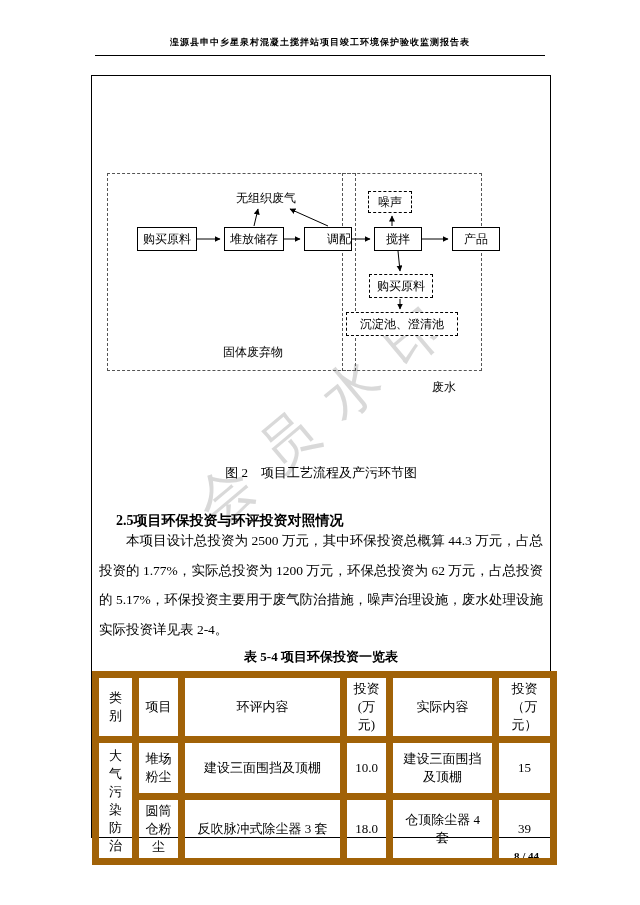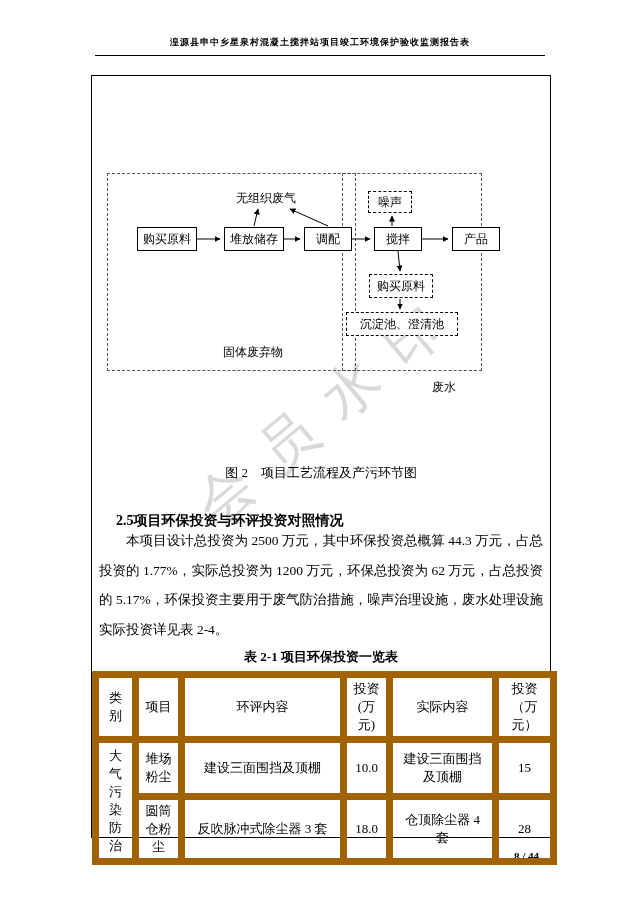--- a/index.html
+++ b/index.html
@@ -113,38 +113,38 @@
         <line x1="306" y1="175" x2="308" y2="195" stroke="#000" stroke-width="1" marker-end="url(#arr)"></line>
         <line x1="308" y1="223" x2="308" y2="233" stroke="#000" stroke-width="1" marker-end="url(#arr)"></line>
       </svg>
 
       <div class="flabel" style="left:134px; top:114px; width:80px;">无组织废气</div>
 
       <div class="fbox dashed" style="left:276px; top:115px; width:44px; height:22px; line-height:20px;">噪声</div>
 
       <div class="fbox" style="left:45px; top:151px; width:60px;">购买原料</div>
       <div class="fbox" style="left:132px; top:151px; width:60px;">堆放储存</div>
-      <div class="fbox" style="left:212px; top:151px; width:48px;">调配</div>
+      <div class="fbox" style="left:212px; top:151px; width:48px;text-align:right;">调配</div>
       <div class="fbox" style="left:282px; top:151px; width:48px;">搅拌</div>
       <div class="fbox" style="left:360px; top:151px; width:48px;">产品</div>
 
       <div class="fbox dashed" style="left:277px; top:198px; width:64px;">购买原料</div>
       <div class="fbox dashed" style="left:254px; top:236px; width:112px;">沉淀池、澄清池</div>
 
       <div class="flabel" style="left:116px; top:268px; width:90px;">固体废弃物</div>
       <div class="flabel" style="left:332px; top:270px; width:40px;margin-top:33px;">废水</div>
     </div>
 
     <div class="caption">图 2　项目工艺流程及产污环节图</div>
 
     <h2 class="heading">2.5项目环保投资与环评投资对照情况</h2>
 
     <p class="para">本项目设计总投资为 2500 万元，其中环保投资总概算 44.3 万元，占总投资的 1.77%，实际总投资为 1200 万元，环保总投资为 62 万元，占总投资的 5.17%，环保投资主要用于废气防治措施，噪声治理设施，废水处理设施实际投资详见表 2-4。</p>
 
-    <div class="table-title">表 2-1 项目环保投资一览表</div>
+    <div class="table-title">表 5-4 项目环保投资一览表</div>
 
     <table class="inv">
       <colgroup>
         <col style="width:40px">
           <col style="width:46px">
           <col style="width:162px">
         <col style="width:46px">
           <col style="width:106px">
           <col style="width:58px">
       </colgroup>
@@ -163,21 +163,21 @@
           <td>建设三面围挡及顶棚</td>
           <td>10.0</td>
           <td>建设三面围挡及顶棚</td>
           <td>15</td>
         </tr>
         <tr class="r2">
           <td>圆筒仓粉尘</td>
           <td>反吹脉冲式除尘器 3 套</td>
           <td>18.0</td>
           <td>仓顶除尘器 4 套</td>
-          <td>28</td>
+          <td>39</td>
         </tr>
       </tbody>
     </table>
 
   </div>
 
   <div class="footer">8 / 44</div>
 
 </div>
 

